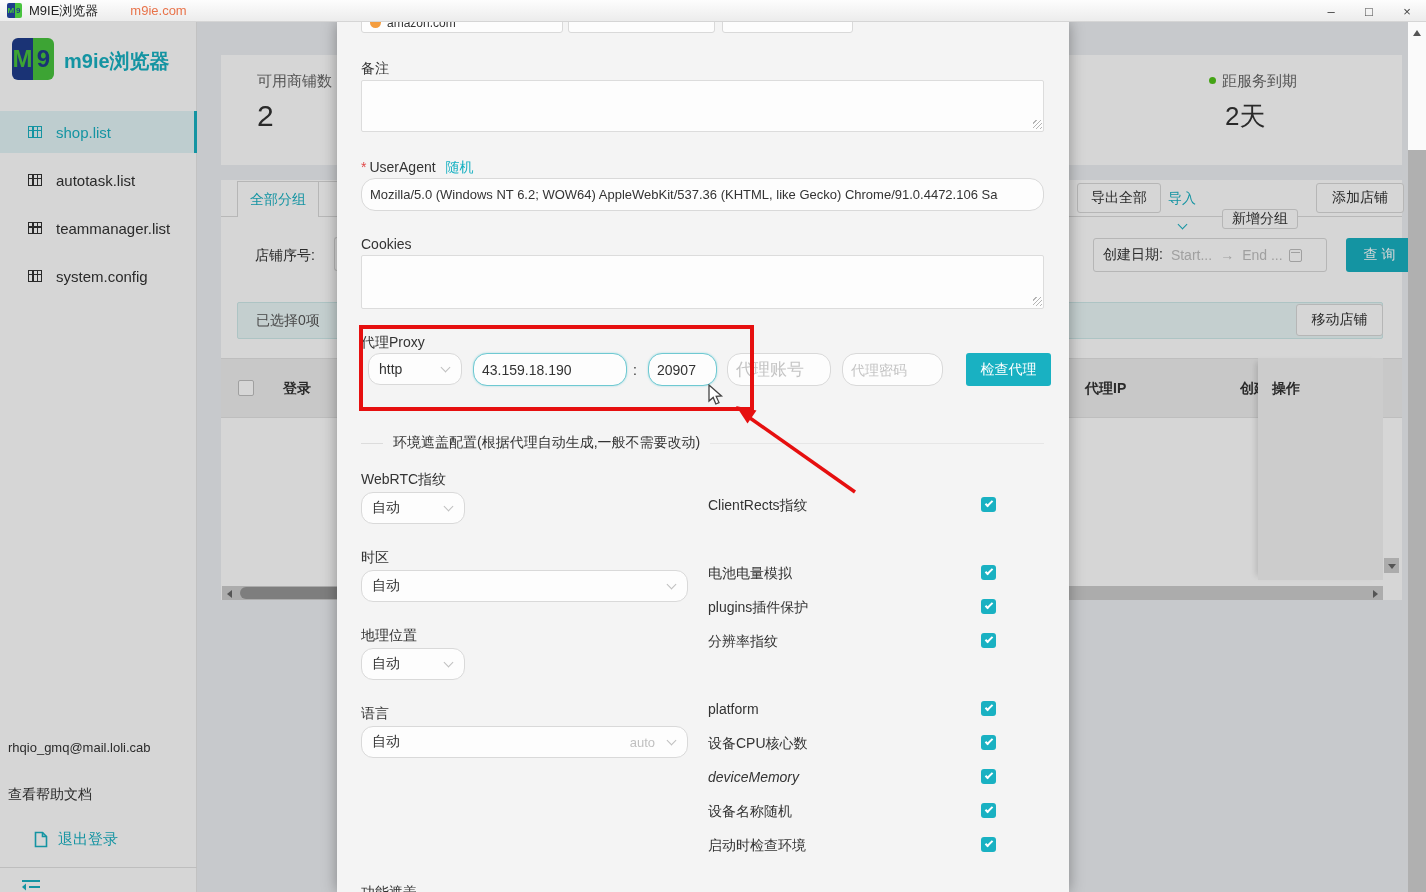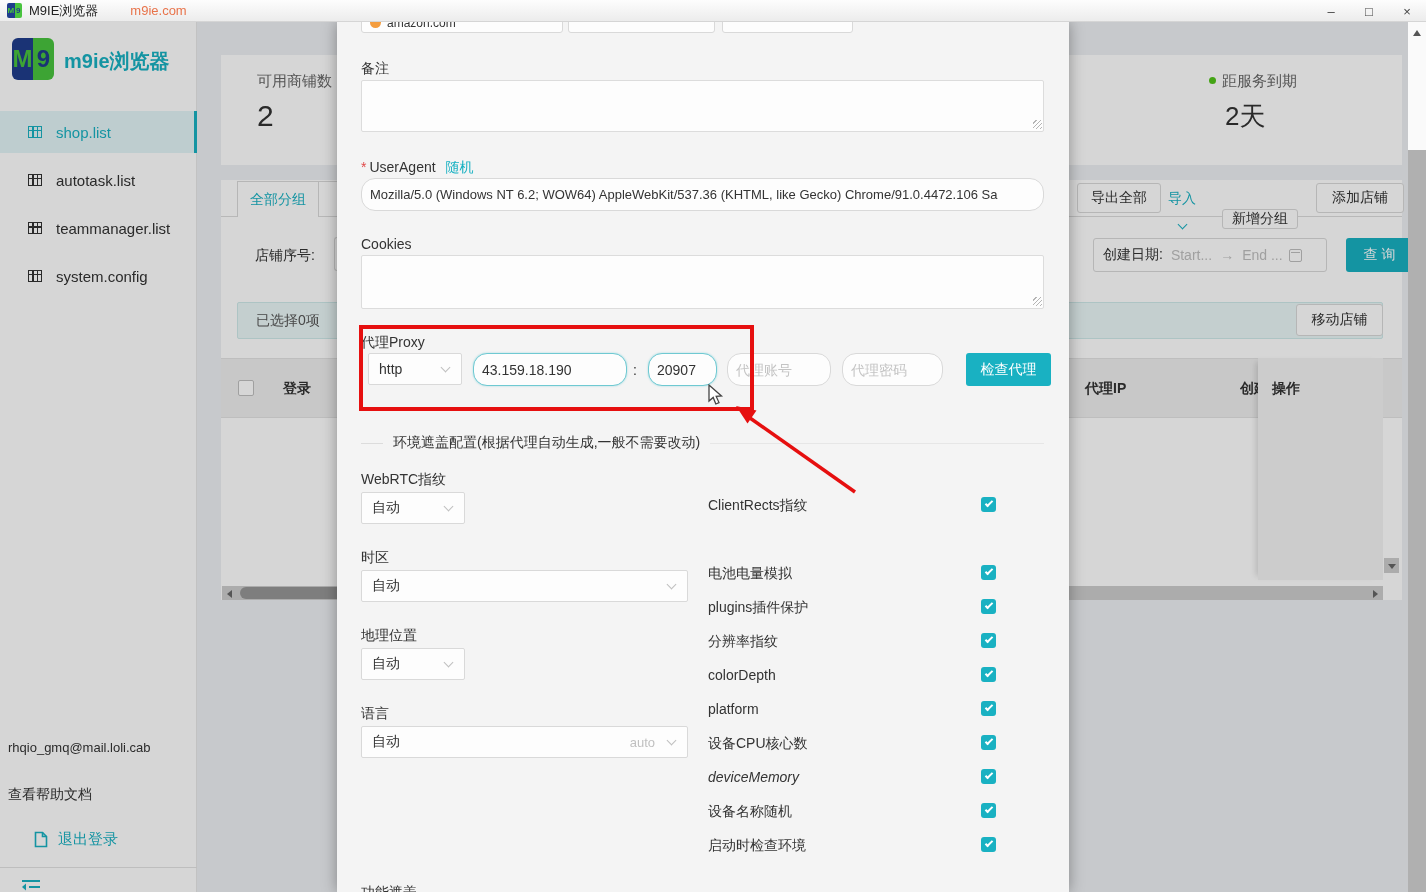--- a/index.html
+++ b/index.html
@@ -101,21 +101,21 @@
   .ta::after {}
   .ta-corner { position:absolute; width:9px; height:9px;
     background:repeating-linear-gradient(135deg, transparent 0 2px, #b5b5b5 2px 3px, transparent 3px 5px, #b5b5b5 5px 6px);
   }
   .m-input { position:absolute; background:#fdfdfd; border:1px solid #d9d9d9; border-radius:14px;
     font-size:13px; color:#333; padding:0 8px; font-family:inherit; outline:none; }
   .m-input::placeholder { color:#c4c4c4; }
   .m-input.focus { border:1px solid #6fc9d2; box-shadow:0 0 2px rgba(25,177,194,0.4); }
   .req { color:#e04848; margin-right:3px; }
   .rand-link { color:var(--accent); margin-left:10px; cursor:pointer; }
-  .m-select { position:absolute; height:32px; background:#fdfdfd; border:1px solid #d9d9d9; border-radius:2px;
+  .m-select { position:absolute; height:32px; background:#fdfdfd; border:1px solid #d9d9d9; border-radius:12px;
     display:flex; align-items:center; padding:0 10px; font-size:14px; color:#333; cursor:pointer; }
   .m-select .chev { position:absolute; right:12px; color:#bfbfbf; }
   .m-select .suffix { position:absolute; right:32px; color:#c0c0c0; font-size:13px; }
   .env-divider { position:absolute; left:24px; top:412px; width:683px; display:flex; align-items:center;
     gap:10px; font-size:14px; color:#333; }
   .env-divider .seg { width:22px; border-top:1px solid #dcdcdc; }
   .env-divider .fill { flex:1; border-top:1px solid #e6e6e6; }
   .cb-row { position:absolute; left:371px; width:300px; height:20px; }
   .cb-label { font-size:14px; color:#333; line-height:18px; }
   .checkbox { position:absolute; left:273px; top:1px; width:15px; height:15px; border-radius:3px;
@@ -281,21 +281,21 @@
     <div class="ta-corner" style="left:696px; top:275px;"></div>
 
     <div class="m-label" style="left:24px; top:312px;">代理Proxy</div>
     <div class="m-select" style="left:31px; top:331px; width:94px;">
       <span>http</span>
       <span class="chev"></span>
     </div>
     <input class="m-input focus" style="left: 136px; top: 331px; width: 154px; height: 33px; font-size: 14px;" value="43.159.18.190">
     <div class="colon" style="left:296px; top:340px;">:</div>
     <input class="m-input focus" style="left: 311px; top: 331px; width: 69px; height: 33px; font-size: 14px;" value="20907">
-    <input class="m-input" style="left: 390px; top: 331px; width: 104px; height: 33px; font-size: 14px;" placeholder="代理账号">
+    <input class="m-input" style="left: 390px; top: 331px; width: 104px; height: 33px; font-size: 17px;" placeholder="代理账号">
     <input class="m-input" style="left: 505px; top: 331px; width: 101px; height: 33px; font-size: 14px;" placeholder="代理密码">
     <div class="teal-btn abs" style="left:617px; top:331px; width:85px; height:33px;">检查代理</div>
 
     <div class="env-divider">
       <span class="seg"></span>
       <span>环境遮盖配置(根据代理自动生成,一般不需要改动)</span>
       <span class="fill"></span>
     </div>
 
     <div class="m-label" style="left:24px; top:449px;">WebRTC指纹</div>
@@ -340,26 +340,20 @@
       <span class="checkbox">
           <span class="tick"></span>
         </span>
     </div>
     <div class="cb-row" style="top:610px;">
       <span class="cb-label">分辨率指纹</span>
       <span class="checkbox">
           <span class="tick"></span>
         </span>
     </div>
-    <div class="cb-row" style="top:644px;">
-      <span class="cb-label">colorDepth</span>
-      <span class="checkbox">
-          <span class="tick"></span>
-        </span>
-    </div>
     <div class="cb-row" style="top:678px;">
       <span class="cb-label">platform</span>
       <span class="checkbox">
           <span class="tick"></span>
         </span>
     </div>
     <div class="cb-row" style="top:712px;">
       <span class="cb-label">设备CPU核心数</span>
       <span class="checkbox">
           <span class="tick"></span>

